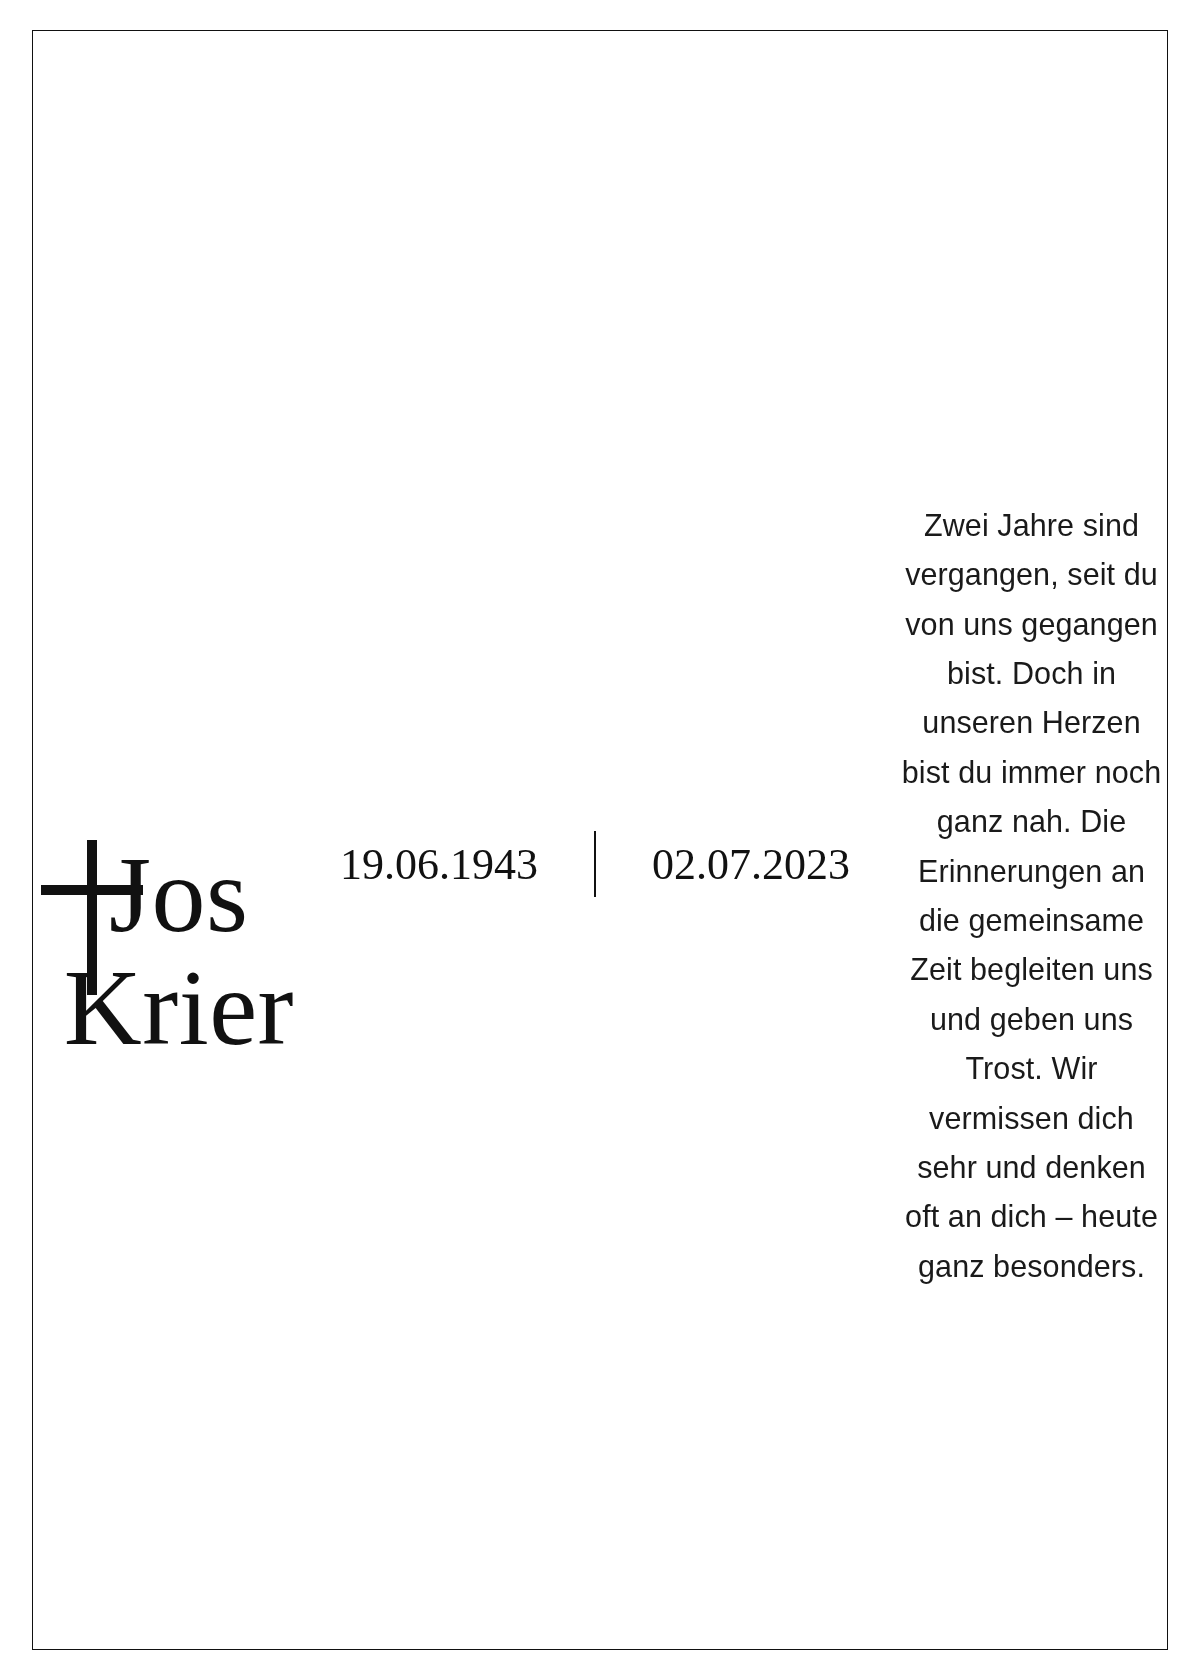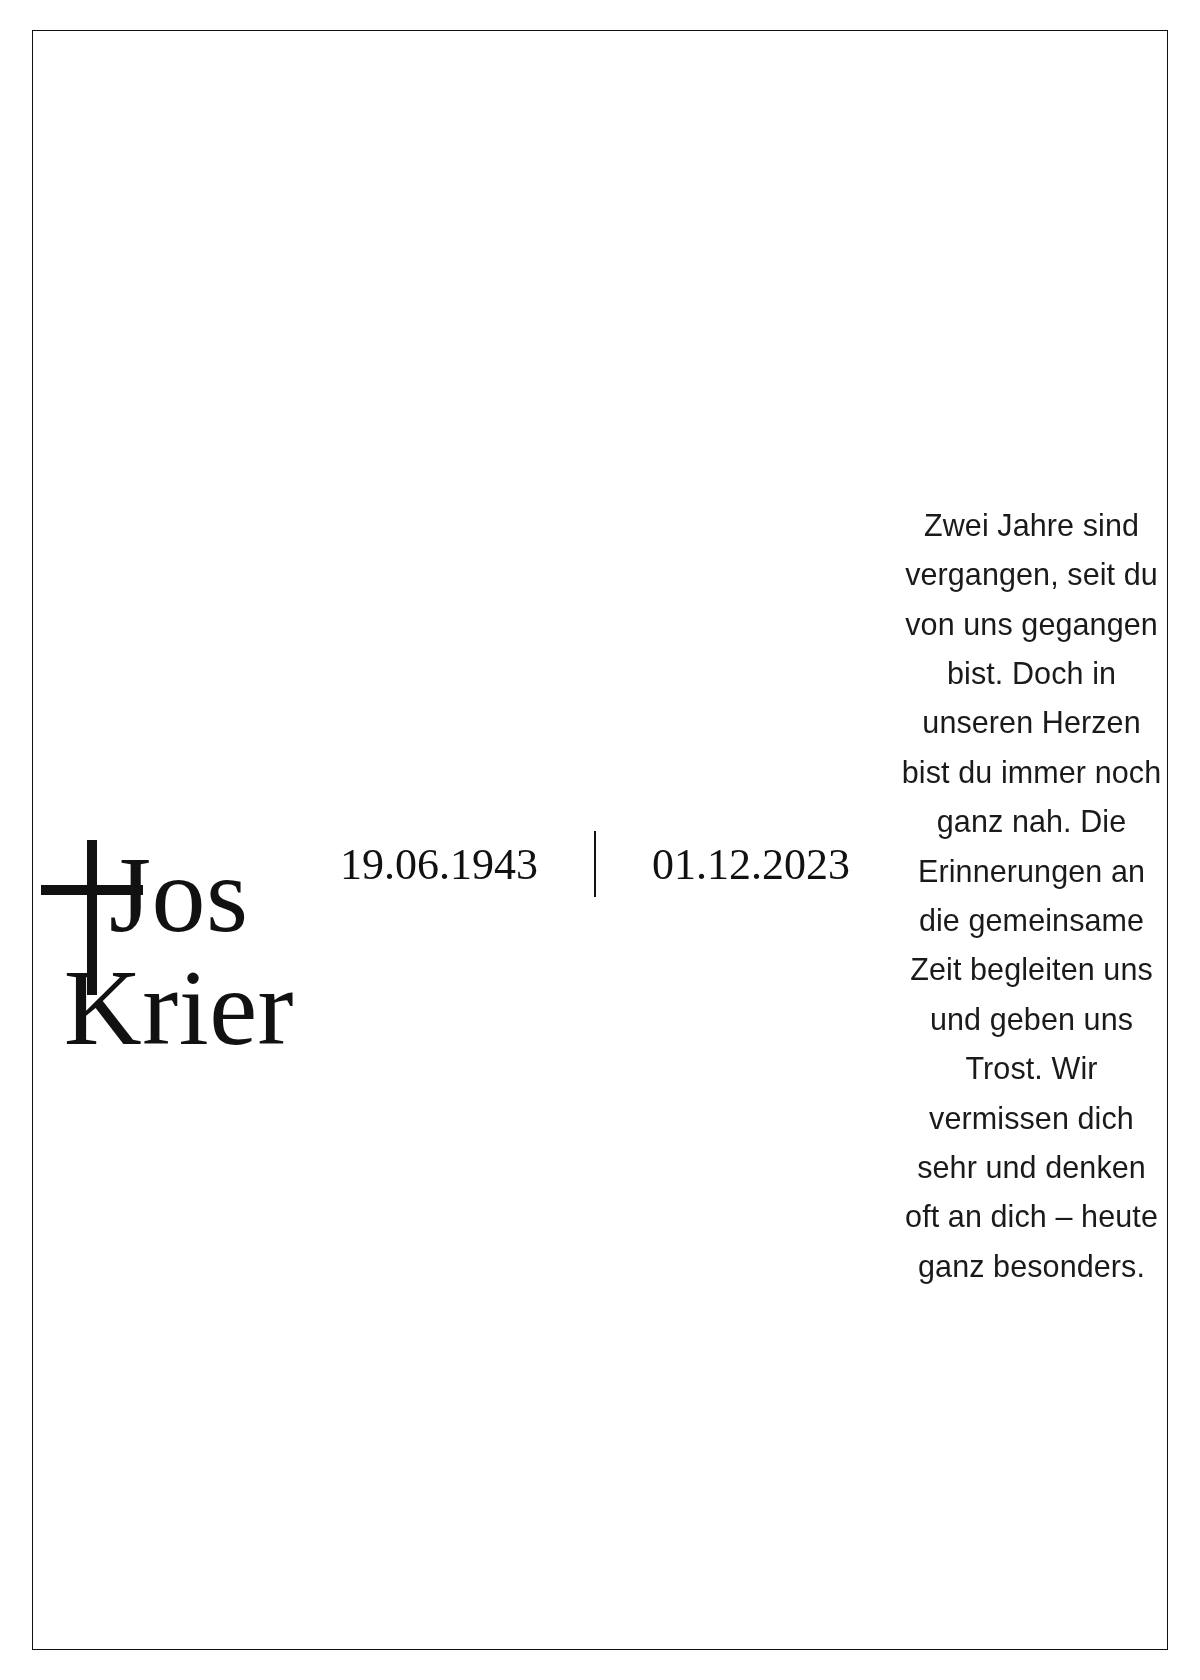--- a/index.html
+++ b/index.html
@@ -109,19 +109,19 @@
     <div class="cross-wrap">
       <div class="v"></div>
       <div class="h"></div>
     </div>
 
     <div class="name">Jos Krier</div>
 
     <div class="dates">
       <div class="date">19.06.1943</div>
       <div class="divider"></div>
-      <div class="date">01.12.2023</div>
+      <div class="date">02.07.2023</div>
     </div>
 
     <div class="message">Zwei Jahre sind vergangen, seit du von uns gegangen bist. Doch in unseren Herzen bist du immer noch ganz nah. Die Erinnerungen an die gemeinsame Zeit begleiten uns und geben uns Trost. Wir vermissen dich sehr und denken oft an dich – heute ganz besonders.</div>
 
   </div>
 </div>
 
 </body></html>

